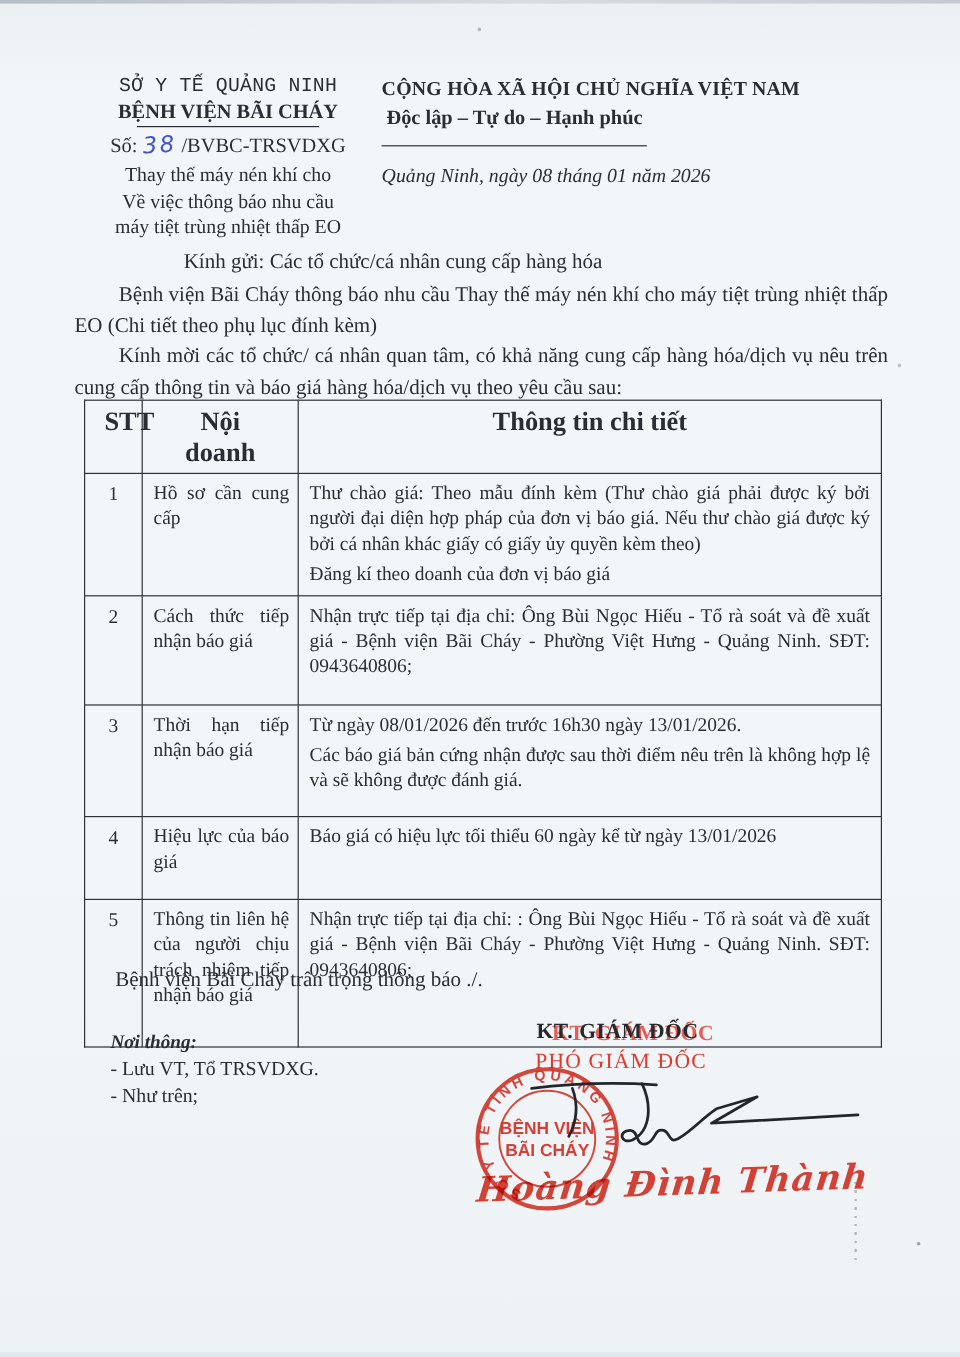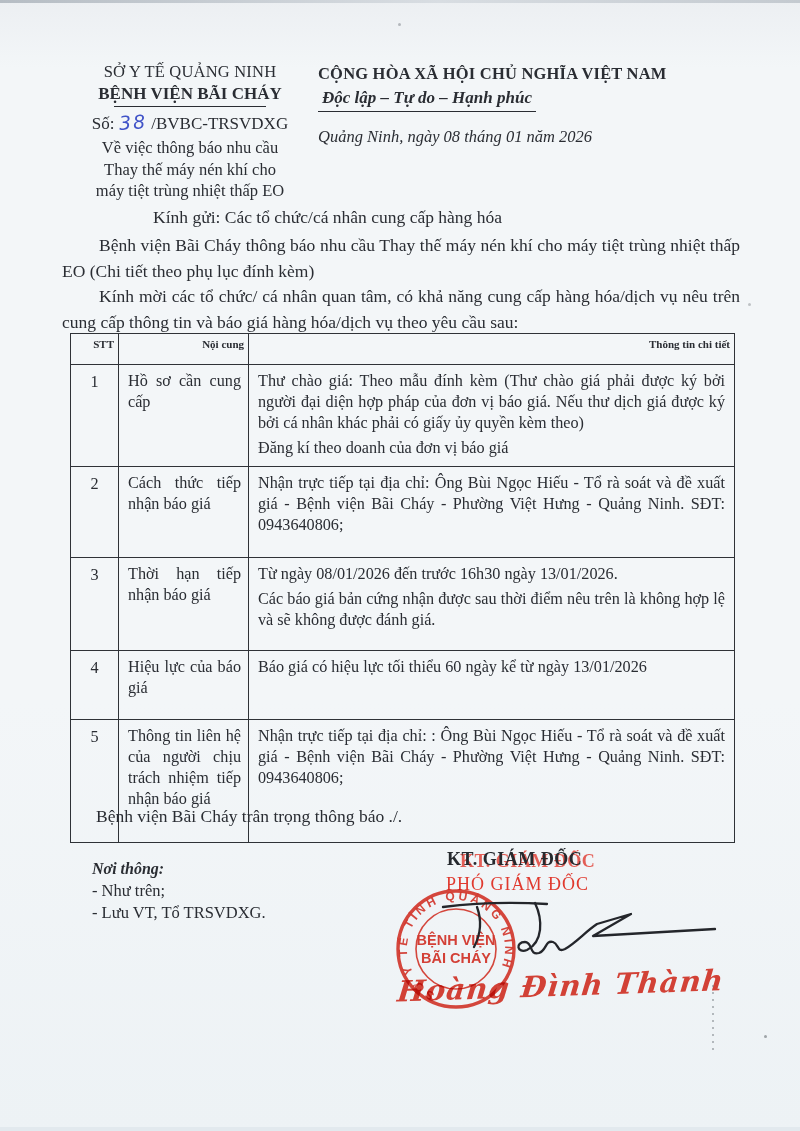--- a/index.html
+++ b/index.html
@@ -8,46 +8,46 @@
     background:linear-gradient(180deg,#eceff2 0%,#f3f6f8 6%,#f3f6f8 62%,#edf2f5 100%);
     font-family:"Liberation Serif","DejaVu Serif",serif;
     color:#2a2d33;
   }
   .scan-top { position:absolute; top:0; left:0; right:0; height:3px;
     background:linear-gradient(90deg,#b6bdc4,#d8dde2 55%,#c4cad0); }
   .scan-bottom { position:absolute; bottom:0; left:0; right:0; height:4px; background:#e2e9ee; }
 
   
   .hdr-left { position:absolute; top:62px; left:52px; width:276px; text-align:center; }
-  .hdr-left .dept { font-size:16.5px; letter-spacing:.2px; }
+  .hdr-left .dept { font-size:16.5px; letter-spacing:.2px;font-family:Liberation Mono, monospace; }
   .hdr-left .org  { font-size:17px; font-weight:bold; margin-top:2px; }
   .org-underline  { width:152px; border-top:1.6px solid #2a2d33; margin:2px auto 4px; }
   .so-line { font-size:17px; }
   .so-number { color:#4053c8; font-family:"DejaVu Sans",sans-serif; font-style:italic;
     font-size:19px; letter-spacing:2px; display:inline-block; transform:rotate(-4deg); }
   .subject { font-size:16.5px; line-height:21.5px; margin-top:3px; }
 
   .hdr-right { position:absolute; top:64px; left:318px; width:452px; text-align:left; }
   .hdr-right .national { font-size:16.5px; font-weight:bold; letter-spacing:.2px; }
   .motto { display:inline-block; font-size:17px; font-weight:bold; margin-top:4px;
-    padding:0 4px 3px; border-bottom:1.7px solid #2a2d33;font-style:italic; }
+    padding:0 4px 13px; border-bottom:1.7px solid #2a2d33; }
   .dateline { font-size:16.5px; font-style:italic; margin-top:15px; }
 
   
   .greeting { position:absolute; top:207px; left:0; width:655px; text-align:center; font-size:17.5px; }
   .para { position:absolute; left:62px; width:678px; font-size:17.5px; line-height:25.5px;
     text-align:justify; text-indent:37px; }
   .para1 { top:233px; }
   .para2 { top:284px; }
 
   
   .tbl-wrap { position:absolute; top:333px; left:70px; width:664px; }
   table { border-collapse:collapse; width:664px; table-layout:fixed; }
   th,td { border:1.6px solid #2f3237; vertical-align:top; }
-  th { font-size:11px; font-weight:bold; padding:4px 4px; height:22px;text-align:right; }
+  th { font-size:22px; font-weight:bold; padding:4px 16px; height:22px; }
   td { font-size:16.2px; line-height:21px; }
   .c-stt { text-align:center; padding-top:7px; }
   .c-topic { padding:6px 7px 4px 9px; text-align:justify; }
   .c-detail { padding:3px 9px 3px 9px; }
   .c-detail p { margin:3px 0 4px; text-align:justify; }
   tr.r1 td { height:90px; } tr.r2 td { height:80px; } tr.r3 td { height:82px; }
   tr.r4 td { height:58px; } tr.r5 td { height:112px; }
 
   
   .closing { position:absolute; top:806px; left:96px; font-size:17.5px; }
@@ -82,22 +82,22 @@
   <div class="hdr-left">
     <div class="dept">SỞ Y TẾ QUẢNG NINH</div>
     <div class="org">BỆNH VIỆN BÃI CHÁY</div>
     <div class="org-underline"></div>
     <div class="so-line">
       <span>Số:</span>
       <span class="so-number">38</span>
       <span>/BVBC-TRSVDXG</span>
     </div>
     <div class="subject">
+      <div>Thay thế máy nén khí cho</div>
       <div>Về việc thông báo nhu cầu</div>
-      <div>Thay thế máy nén khí cho</div>
       <div>máy tiệt trùng nhiệt thấp EO</div>
     </div>
   </div>
 
   <div class="hdr-right">
     <div class="national">CỘNG HÒA XÃ HỘI CHỦ NGHĨA VIỆT NAM</div>
     <div><span class="motto">Độc lập – Tự do – Hạnh phúc</span></div>
     <div class="dateline">Quảng Ninh, ngày 08 tháng 01 năm 2026</div>
   </div>
 
@@ -108,30 +108,30 @@
   <div class="tbl-wrap">
     <table>
       <colgroup>
           <col style="width:48px">
           <col style="width:130px">
           <col style="width:486px">
         </colgroup>
       <thead>
         <tr>
           <th>STT</th>
-          <th>Nội cung</th>
+          <th>Nội doanh</th>
           <th>Thông tin chi tiết</th>
         </tr>
       </thead>
       <tbody>
         <tr class="r1">
           <td class="c-stt">1</td>
           <td class="c-topic">Hồ sơ cần cung cấp</td>
           <td class="c-detail">
-            <p>Thư chào giá: Theo mẫu đính kèm (Thư chào giá phải được ký bởi người đại diện hợp pháp của đơn vị báo giá. Nếu thư dịch giá được ký bởi cá nhân khác phải có giấy ủy quyền kèm theo)</p>
+            <p>Thư chào giá: Theo mẫu đính kèm (Thư chào giá phải được ký bởi người đại diện hợp pháp của đơn vị báo giá. Nếu thư chào giá được ký bởi cá nhân khác giấy có giấy ủy quyền kèm theo)</p>
             <p>Đăng kí theo doanh của đơn vị báo giá</p>
           </td>
         </tr>
         <tr class="r2">
           <td class="c-stt">2</td>
           <td class="c-topic">Cách thức tiếp nhận báo giá</td>
           <td class="c-detail">
             <p>Nhận trực tiếp tại địa chỉ: Ông Bùi Ngọc Hiếu - Tổ rà soát và đề xuất giá - Bệnh viện Bãi Cháy - Phường Việt Hưng - Quảng Ninh. SĐT: 0943640806;</p>
           </td>
         </tr>
@@ -158,22 +158,22 @@
           </td>
         </tr>
       </tbody>
     </table>
   </div>
 
   <div class="closing">Bệnh viện Bãi Cháy trân trọng thông báo ./.</div>
 
   <div class="recipients">
     <div class="label">Nơi thông:</div>
+    <div>- Lưu VT, Tổ TRSVDXG.</div>
     <div>- Như trên;</div>
-    <div>- Lưu VT, Tổ TRSVDXG.</div>
   </div>
 
   <div class="kt-line">
     <span class="red-echo">KT. GIÁM ĐỐC</span>
     <span class="black-top">KT. GIÁM ĐỐC</span>
   </div>
   <div class="role-line">PHÓ GIÁM ĐỐC</div>
 
   <svg class="stamp" viewBox="0 0 124 126">
     <circle cx="62" cy="63" r="58" fill="none" stroke="#e0392e" stroke-width="3.4" opacity=".92"></circle>

